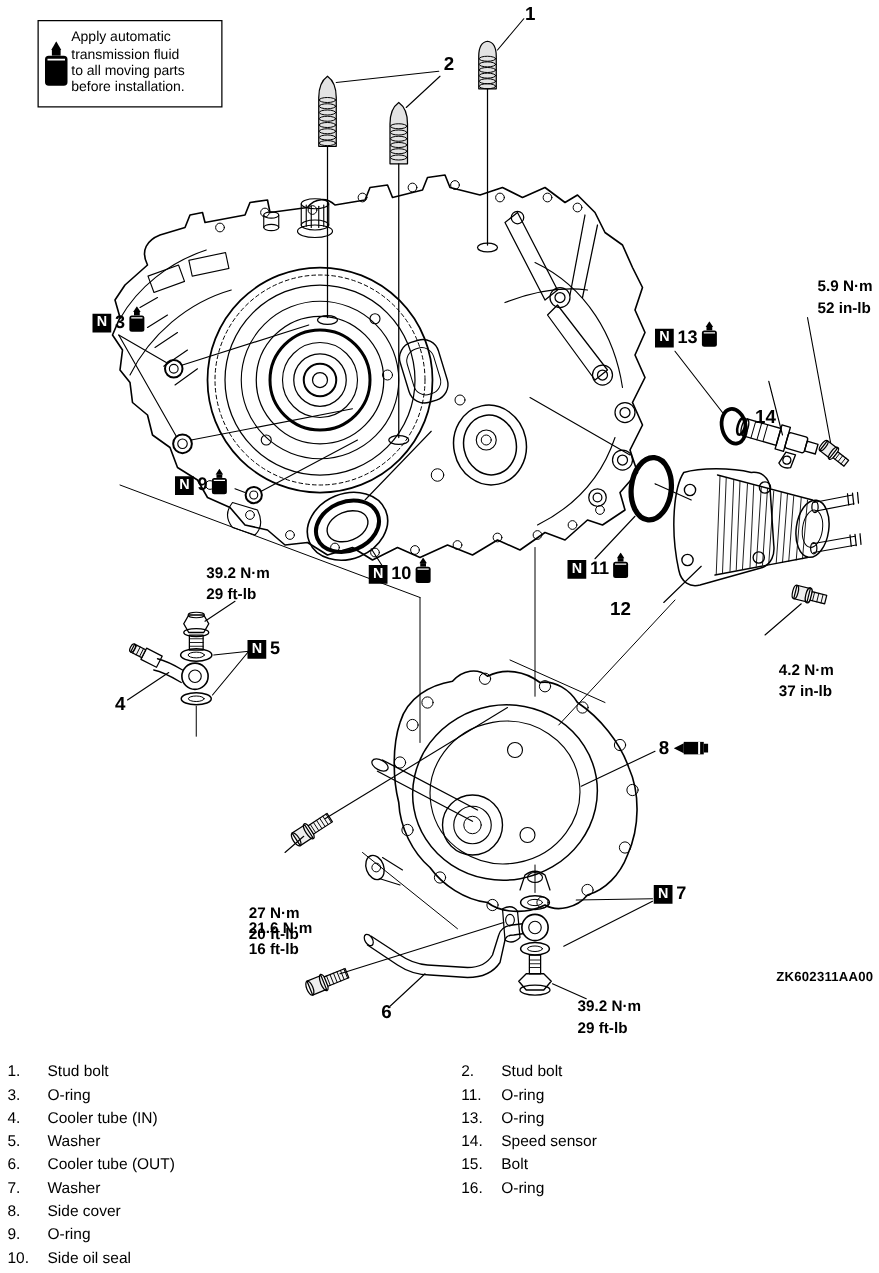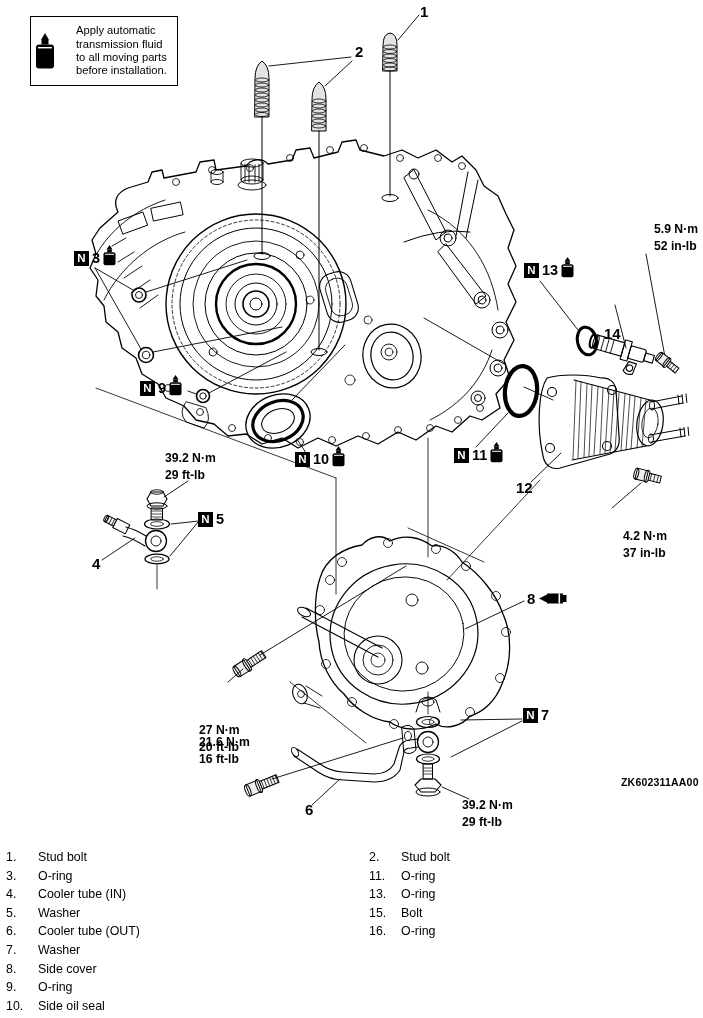--- a/index.html
+++ b/index.html
@@ -2,21 +2,21 @@
 <html><head>
 <meta charset="utf-8">
 <style>
   html,body{margin:0;padding:0;background:#fff;}
   .page{position:relative;width:703px;height:1018px;background:#ffffff;
         font-family:"Liberation Sans",sans-serif;color:#000;overflow:hidden;}
   .abs{position:absolute;}
   svg.art{position:absolute;left:0;top:0;}
   
   .notebox{left:30px;top:16px;width:148px;height:70px;border:1.5px solid #000;
-           display:flex;align-items:center;gap:21px;padding:2px 4px;box-sizing:border-box;}
+           display:flex;align-items:center;gap:2px;padding:2px 4px;box-sizing:border-box;}
   .notetext{font-size:11.2px;line-height:13.4px;}
   
   .callout{font-weight:bold;font-size:15px;line-height:15px;white-space:nowrap;}
   
   .ncall{display:flex;align-items:flex-end;gap:3px;height:21px;}
   .nbox{width:15px;height:15px;background:#000;color:#fff;font-weight:bold;font-size:11.5px;
         display:flex;align-items:center;justify-content:center;line-height:15px;}
   .nnum{font-weight:bold;font-size:14.5px;line-height:15px;}
   
   .torque{font-weight:bold;font-size:12.2px;line-height:16.5px;white-space:nowrap;}
@@ -477,21 +477,21 @@
 <div class="abs callout" style="left:305px;top:802px;">6</div>
 <div class="abs callout l8" style="left:527px;top:591px;">
   <span>8</span>
   <svg width="28" height="13" viewBox="0 0 28 13">
     <polygon points="0,6.5 8,2.5 8,10.5" fill="#000"></polygon>
     <rect x="8" y="1.5" width="16" height="10" fill="#000"></rect>
     <rect x="19.5" y="1.5" width="1.6" height="10" fill="#fff"></rect>
     <rect x="24" y="3" width="3.5" height="7" fill="#000"></rect>
   </svg>
 </div>
-<div class="abs callout" style="left:516px;top:480px;">12</div>
+<div class="abs callout" style="left:488px;top:480px;">12</div>
 <div class="abs callout" style="left:604px;top:286px;margin-top:40px;">14</div>
 
 <div class="abs ncall" style="left:74px;top:245px;">
   <span class="nbox">N</span>
   <span class="nnum">3</span>
   <svg width="13" height="21" viewBox="0 0 13 21">
     <polygon points="6.5,0 9.5,4.5 3.5,4.5" fill="#000"></polygon>
         <rect x="4.2" y="4.5" width="4.6" height="2.8" fill="#000"></rect>
     <rect x="0.5" y="7.3" width="12" height="13" rx="2" fill="#000"></rect>
         <rect x="2" y="8.8" width="9" height="1" fill="#fff"></rect>
@@ -618,20 +618,24 @@
       </div>
   <div class="legendrow">
         <span class="legnum">11.</span>
         <span>O-ring</span>
       </div>
   <div class="legendrow">
         <span class="legnum">13.</span>
         <span>O-ring</span>
       </div>
   <div class="legendrow">
+        <span class="legnum">14.</span>
+        <span>Speed sensor</span>
+      </div>
+  <div class="legendrow">
         <span class="legnum">15.</span>
         <span>Bolt</span>
       </div>
   <div class="legendrow">
         <span class="legnum">16.</span>
         <span>O-ring</span>
       </div>
 </div>
 
 </div>

